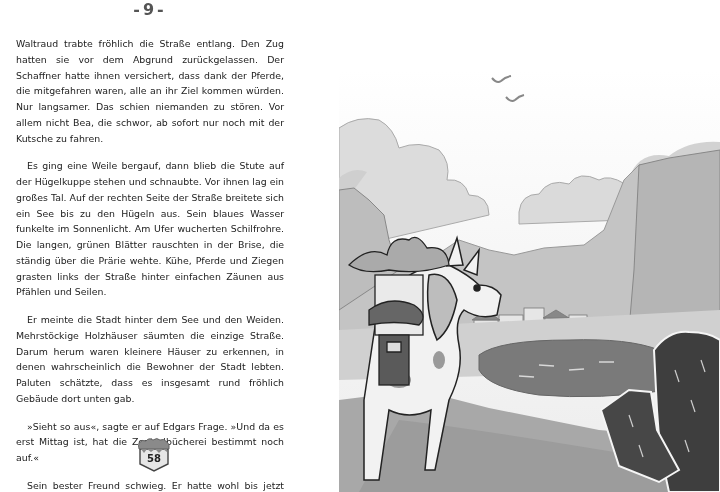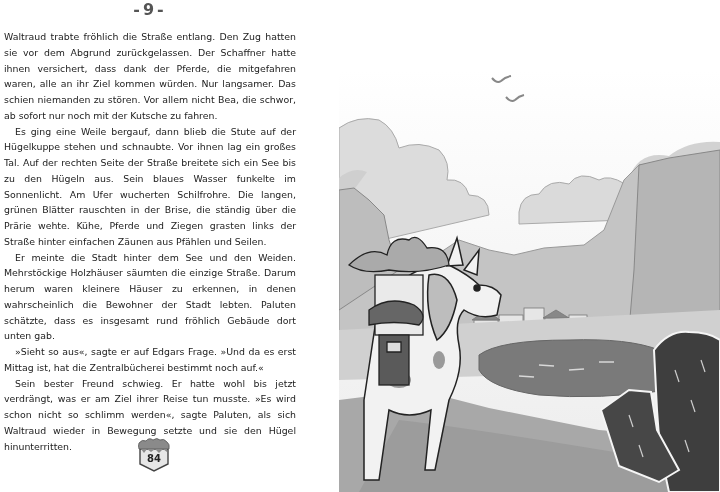--- a/index.html
+++ b/index.html
@@ -12,21 +12,21 @@
     .page { position: absolute; left: 0; top: 0; width: 720px; height: 492px; }
     .text-col {
       position: absolute; left: 4px; top: 0; width: 292px;
     }
     .chapter-heading {
       text-align: center; font-family: "DejaVu Sans", sans-serif;
       font-weight: bold; font-size: 16px; color: #555555;
       letter-spacing: 3px; height: 24px; line-height: 20px; margin-bottom: 5px;
     }
     .body-text { font-size: 9.4px; line-height: 15.75px; text-align: justify; }
-    .body-text p { margin: 0; text-indent: 0; }
+    .body-text p { margin: 12px; text-indent: 0; }
     .body-text p.indent { text-indent: 11px; }
     .page-badge {
       position: absolute; left: 137px; top: 437px; width: 34px; height: 36px;
     }
     .page-badge .num {
       position: absolute; left: 0; top: 16px; width: 34px; text-align: center;
       font-size: 10px; font-weight: bold; color: #222;
     }
     .illustration {
       position: absolute; left: 339px; top: 70px; width: 381px; height: 422px;
@@ -48,21 +48,21 @@
 
     </div>
   </div>
 
   <div class="page-badge">
     <svg width="34" height="36" viewBox="0 0 34 36">
       <path d="M3 12 L31 12 L31 27 L17 34 L3 27 Z" fill="#e6e6e6" stroke="#444" stroke-width="1.4"></path>
       <path d="M2 6 Q5 2 9 4 Q12 0 16 3 Q20 0 23 3 Q27 1 30 5 Q33 7 32 12 L2 12 Q1 9 2 6 Z" fill="#8a8a8a" stroke="#555" stroke-width="0.8"></path>
       <path d="M4 12 L7 16 L10 12 L14 15 L18 12 L22 16 L26 12 L30 15 L30 12 Z" fill="#8a8a8a"></path>
     </svg>
-    <div class="num">84</div>
+    <div class="num">58</div>
   </div>
 
   <div class="illustration">
     <svg width="381" height="422" viewBox="0 0 381 422">
       <defs>
         <linearGradient id="sky" x1="0" y1="0" x2="0" y2="1">
           <stop offset="0" stop-color="#ffffff"></stop>
           <stop offset="1" stop-color="#ececec"></stop>
         </linearGradient>
       </defs>

